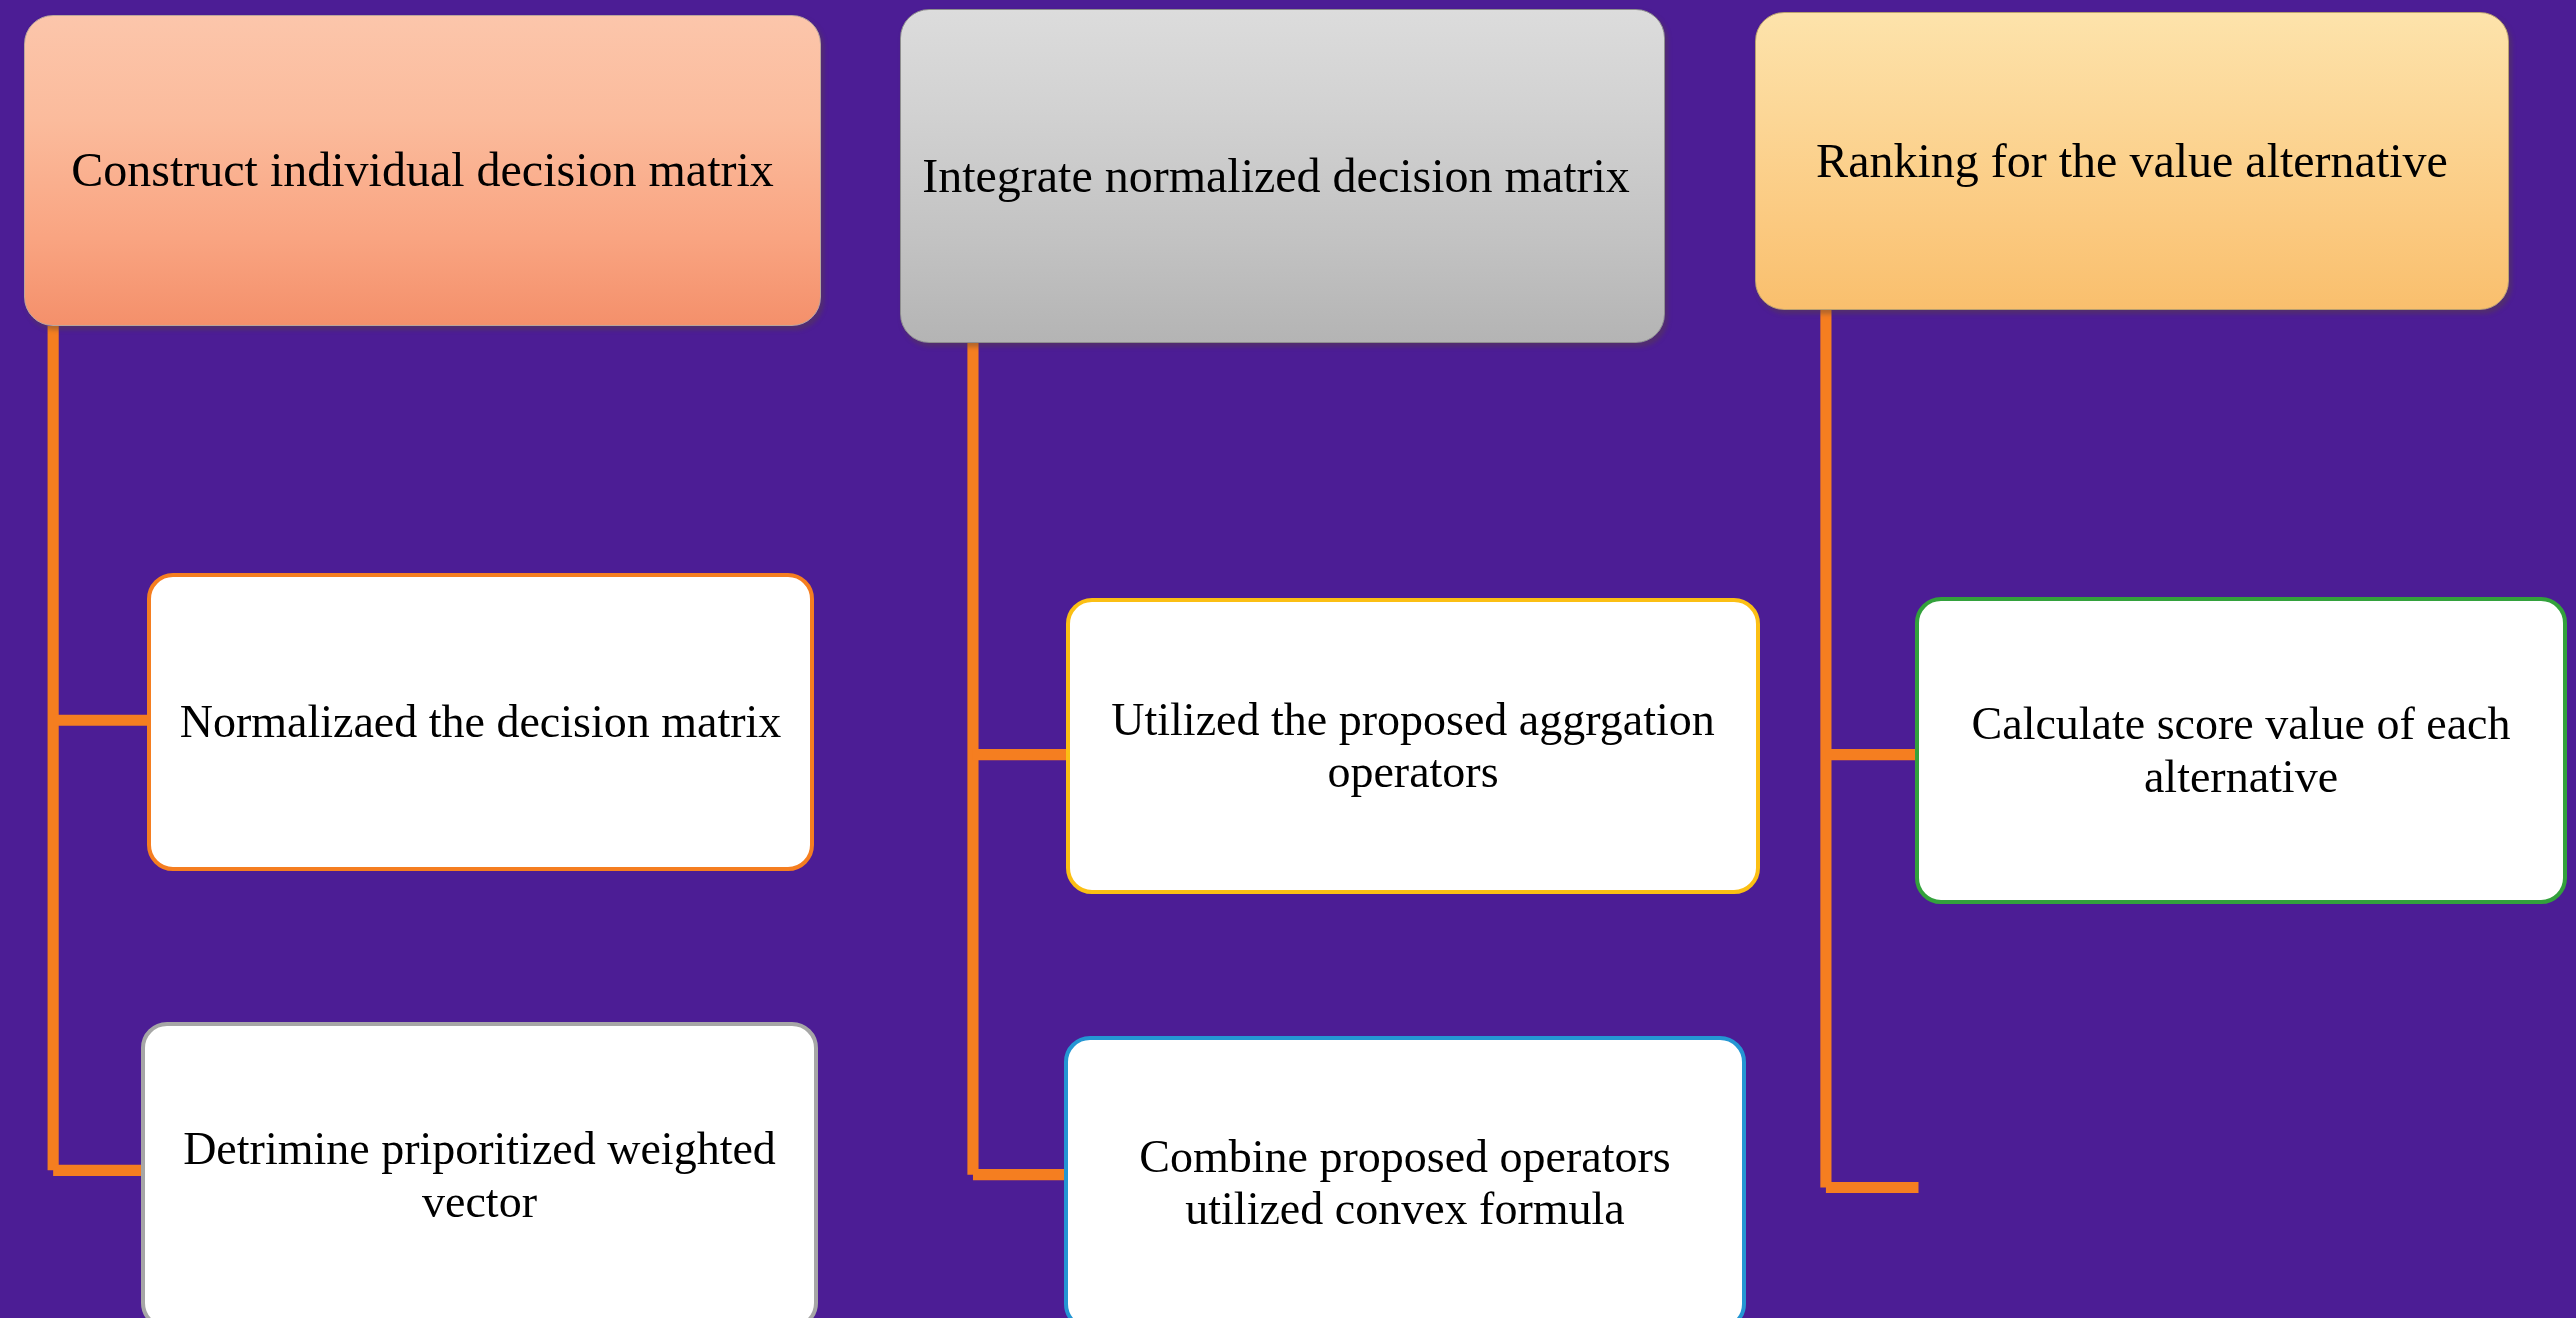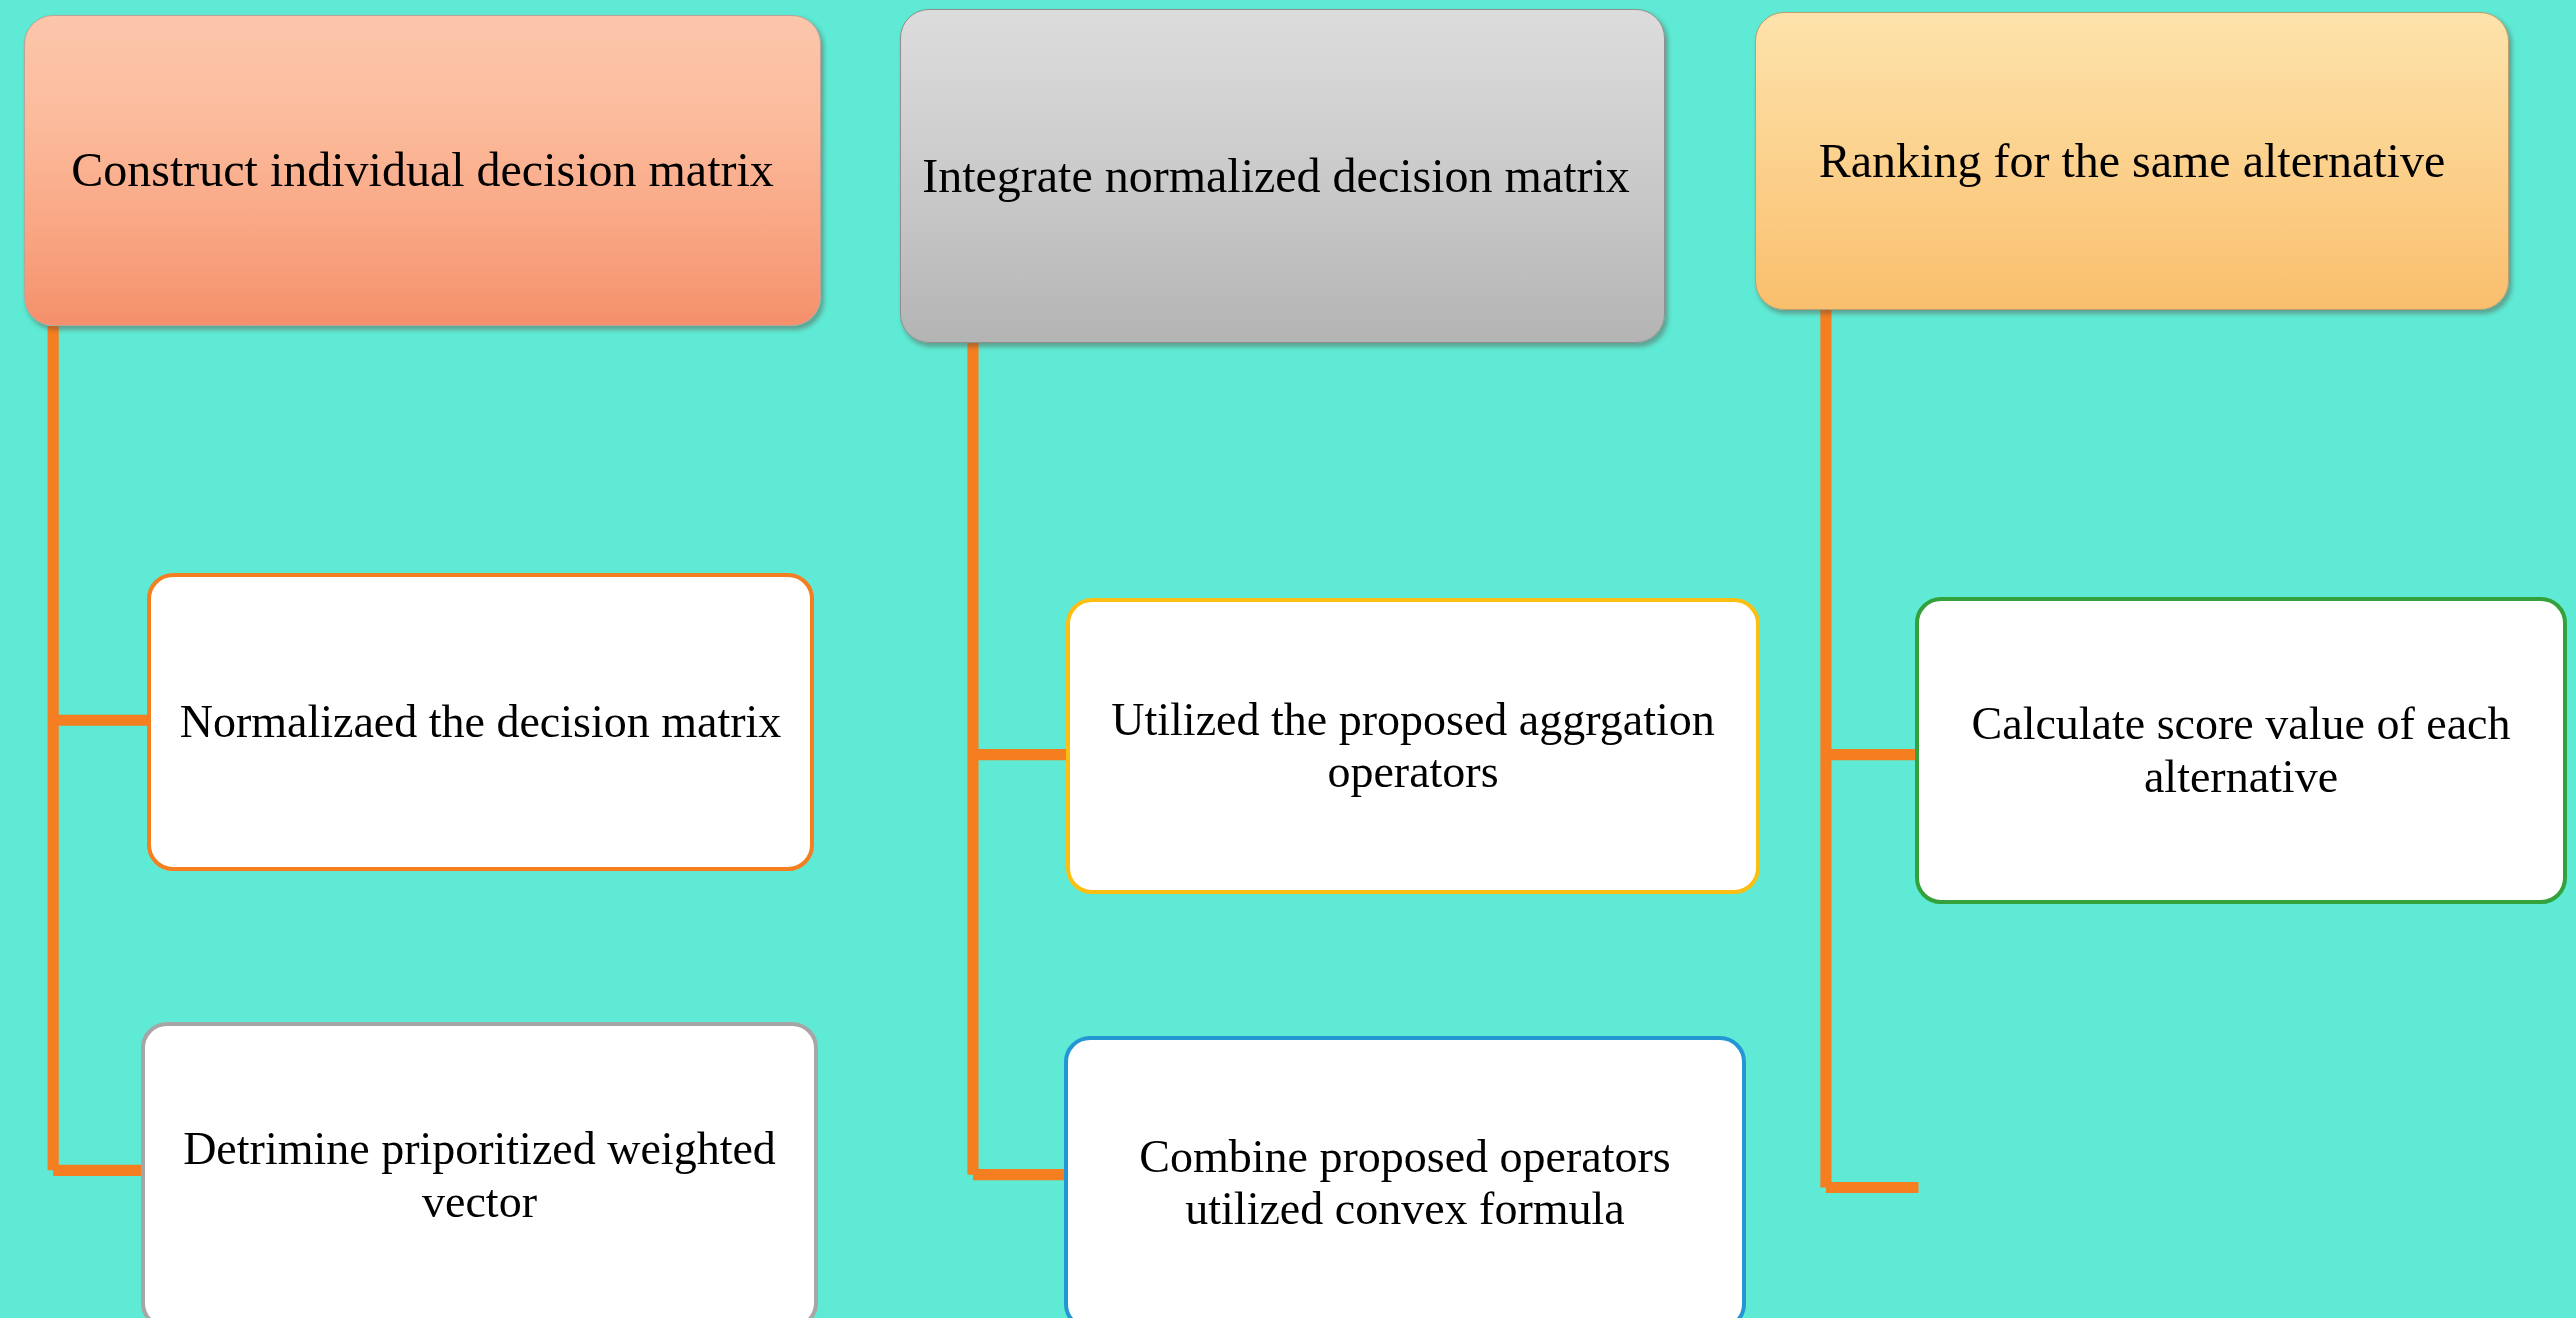--- a/index.html
+++ b/index.html
@@ -4,21 +4,21 @@
 <style>
   html, body {
     margin: 0;
     padding: 0;
     background: #ffffff;
   }
   #canvas {
     position: relative;
     width: 2576px;
     height: 1318px;
-    background: #5eead4;
+    background: #4c1d95;
     overflow: hidden;
     font-family: "Liberation Serif", "DejaVu Serif", serif;
     text-decoration: underline;
   }
 
   
   #connectors {
     position: absolute;
     left: 0; top: 0;
     width: 2576px;
@@ -126,21 +126,21 @@
 
   <div class="sub-box b-gold" style="left:1066px; top:598px; width:694px; height:296px; font-size:46px;">
     <span class="sub-label">Utilized the proposed aggrgation operators</span>
   </div>
 
   <div class="sub-box b-blue" style="left:1064px; top:1036px; width:682px; height:294px; font-size:46px;">
     <span class="sub-label">Combine proposed operators utilized convex formula</span>
   </div>
 
   <div class="hdr-box hdr-amber" style="left:1755px; top:12px; width:754px; height:298px; font-size:48px;">
-    <span class="hdr-label">Ranking for the same alternative</span>
+    <span class="hdr-label">Ranking for the value alternative</span>
   </div>
 
   <div class="sub-box b-green" style="left:1915px; top:597px; width:652px; height:307px; font-size:46px;">
     <span class="sub-label">Calculate score value of each alternative</span>
   </div>
 
 
 </div>
 
 

